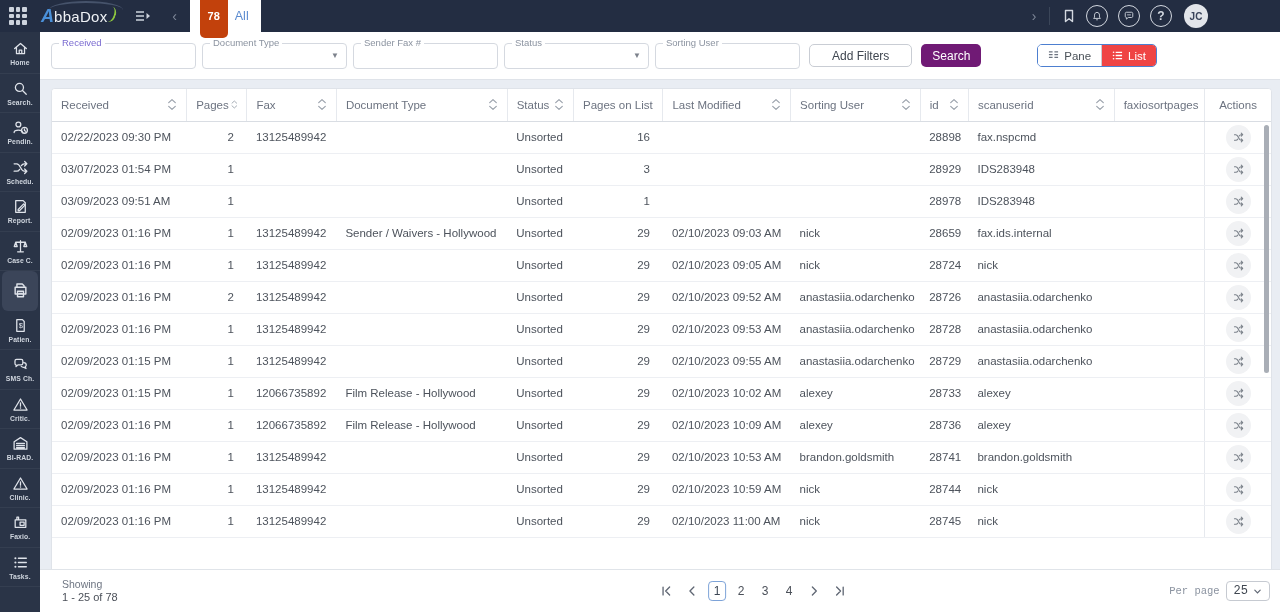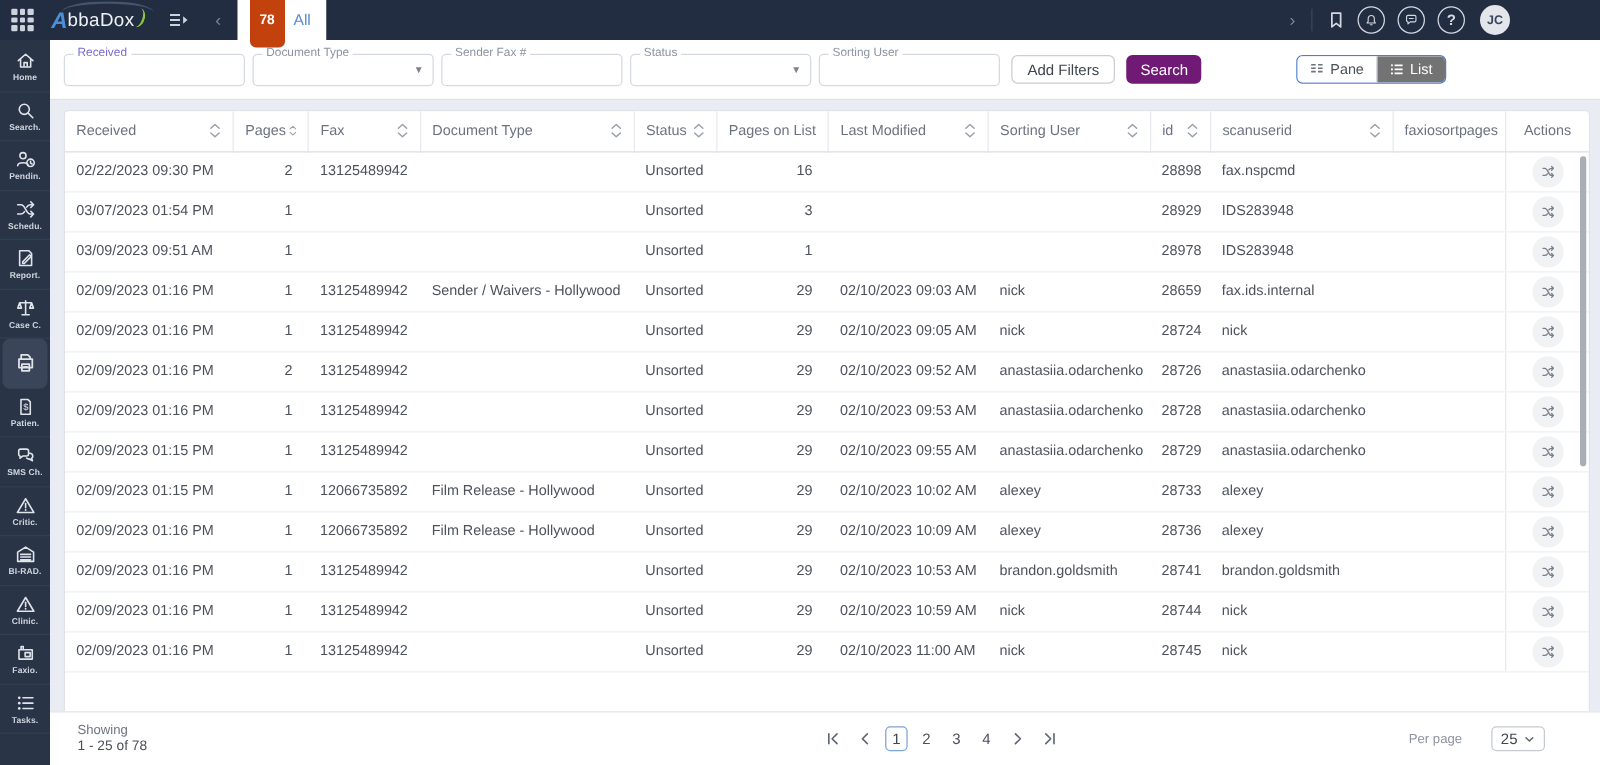--- a/index.html
+++ b/index.html
@@ -50,32 +50,32 @@
     background:#fff; display:flex; align-items:center; padding-left:11px;
     border-bottom:1px solid #dfe3e9; z-index:10; }
   .ffield { position:relative; width:145px; height:26px; border:1px solid #d5d9e0;
     border-radius:4px; margin-right:6px; background:#fff; display:flex; align-items:center; }
   .ffield input { border:none; outline:none; width:100%; height:100%; padding:0 8px;
     font-size:12px; color:#3f4650; background:transparent; font-family:"Liberation Sans",sans-serif;}
   .flabel { position:absolute; top:-7px; left:7px; font-size:9.5px; color:#8b93a0;
     background:#fff; padding:0 3px; }
   .flabel.accent { color:#7a6bd0; }
   .fcaret { color:#7d828c; font-size:8px; padding-right:7px; }
-  .btn-outline { height:23px; padding:0 12px; border:1px solid #c9cdd4; border-radius:5px;
+  .btn-outline { height:23px; padding:0 22px; border:1px solid #c9cdd4; border-radius:5px;
     background:#fff; color:#3f4650; font-size:12px; margin:0 4px 0 3px; cursor:pointer;
     font-family:"Liberation Sans",sans-serif; }
   .btn-primary { height:23px; padding:0 11px; border:none; border-radius:5px;
     background:#701a75; color:#fff; font-size:12px; cursor:pointer; margin-left:5px;
     font-family:"Liberation Sans",sans-serif; }
   .view-toggle { position:absolute; right:123px; top:12px; display:flex; height:23px;
     border:1px solid #4d7fd0; border-radius:5px; overflow:hidden; }
   .vt-btn { display:flex; align-items:center; gap:5px; padding:0 10px; font-size:11.5px;
     cursor:pointer; }
   .vt-pane { background:#fff; color:#4a5158; border-right:1px solid #c9cdd4; }
-  .vt-list { background:#737373; color:#fff; }
+  .vt-list { background:#ef4444; color:#fff; }
 
   
   .content { position:absolute; left:40px; top:80px; width:1240px; height:498px;
     background:#e9edf3; }
   .card { position:absolute; left:11px; top:8px; right:8px; bottom:0;
     background:#fff; border:1px solid #dfe3e9; border-radius:4px 4px 0 0; overflow:hidden; }
   table { border-collapse:collapse; table-layout:fixed; width:100%; }
   th { height:32px; font-size:11.5px; font-weight:normal; color:#6c7380; text-align:left;
     padding:0 9px; border-right:1px solid #e6e9ee; border-bottom:1px solid #d9dde3;
     background:#fff; cursor:pointer; white-space:nowrap; overflow:hidden; }
@@ -97,21 +97,21 @@
   .showing { margin-left:22px; line-height:1.25; }
   .showing .l1 { font-size:10.5px; color:#6e7582; }
   .showing .l2 { font-size:11px; color:#4b5059; }
   .pager { position:absolute; left:50%; transform:translateX(-2%); display:flex;
     align-items:center; gap:6px; }
   .pg-ic { width:20px; height:20px; display:flex; align-items:center; justify-content:center;
     cursor:pointer; }
   .pg-num { min-width:18px; height:20px; display:flex; align-items:center; justify-content:center;
     font-size:12px; color:#4b5059; cursor:pointer; padding:0 3px; }
   .pg-num.current { border:1px solid #7da3d8; border-radius:4px; color:#3c4654; }
-  .perpage { position:absolute; right:44px; display:flex; align-items:center; gap:23px; }
+  .perpage { position:absolute; right:10px; display:flex; align-items:center; gap:6px;font-family:Liberation Mono, monospace; }
   .pp-label { font-size:10.5px; color:#8b93a0; }
   .pp-select { display:flex; align-items:center; gap:5px; border:1px solid #c6cad1;
     border-radius:4px; padding:2px 7px; font-size:12px; color:#3f4650; cursor:pointer; background:#fff; }
 </style>
 </head>
 <body>
 
 <div class="topbar">
   <div class="apps-grid">
     <i></i>

